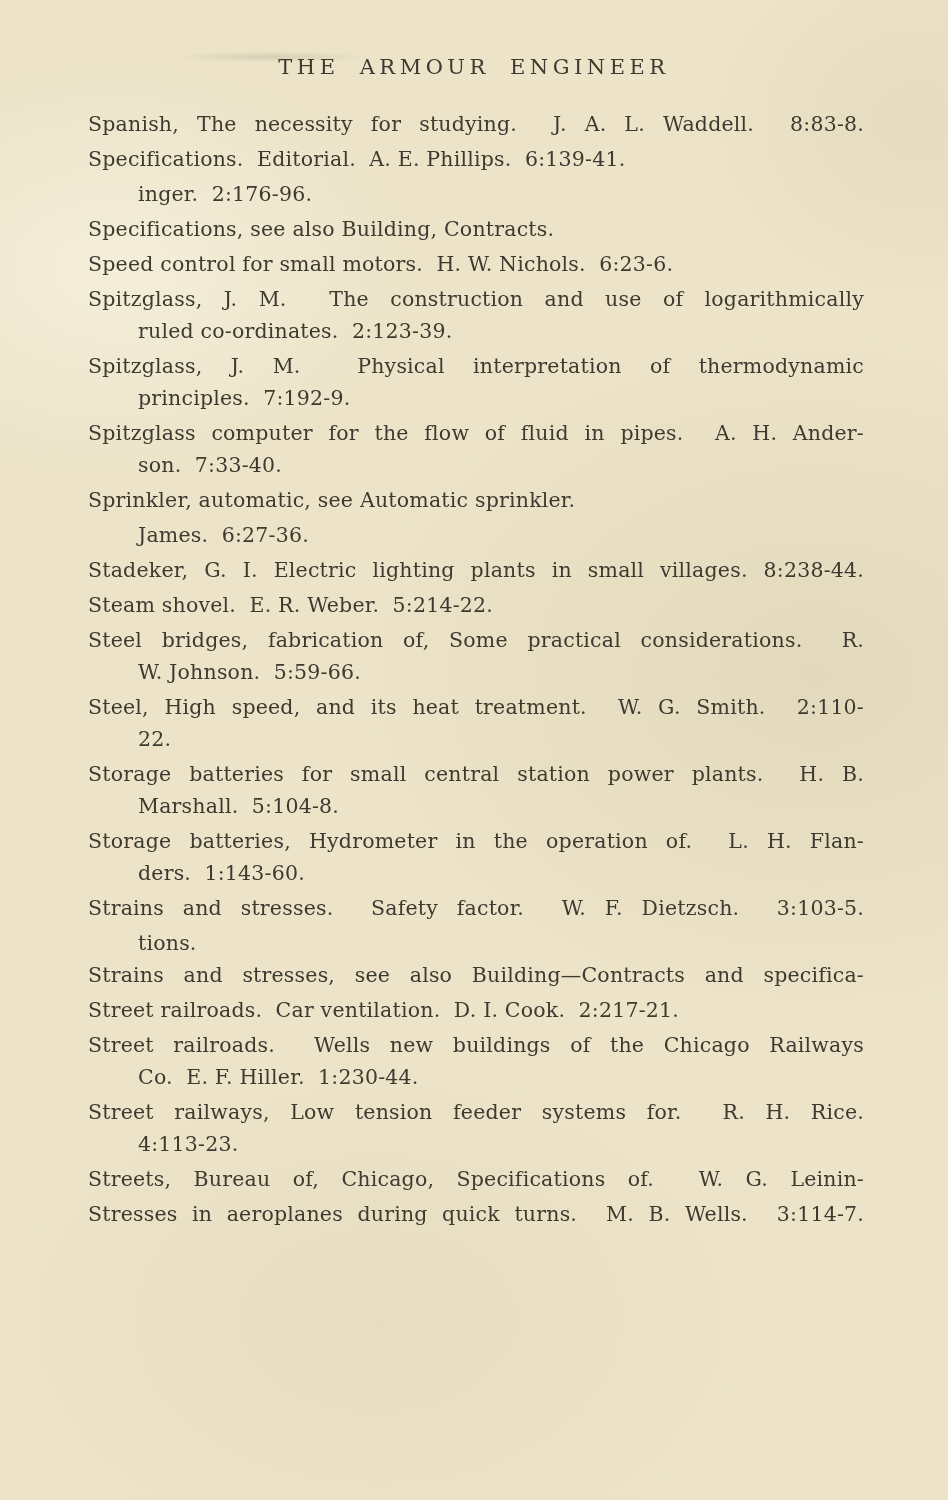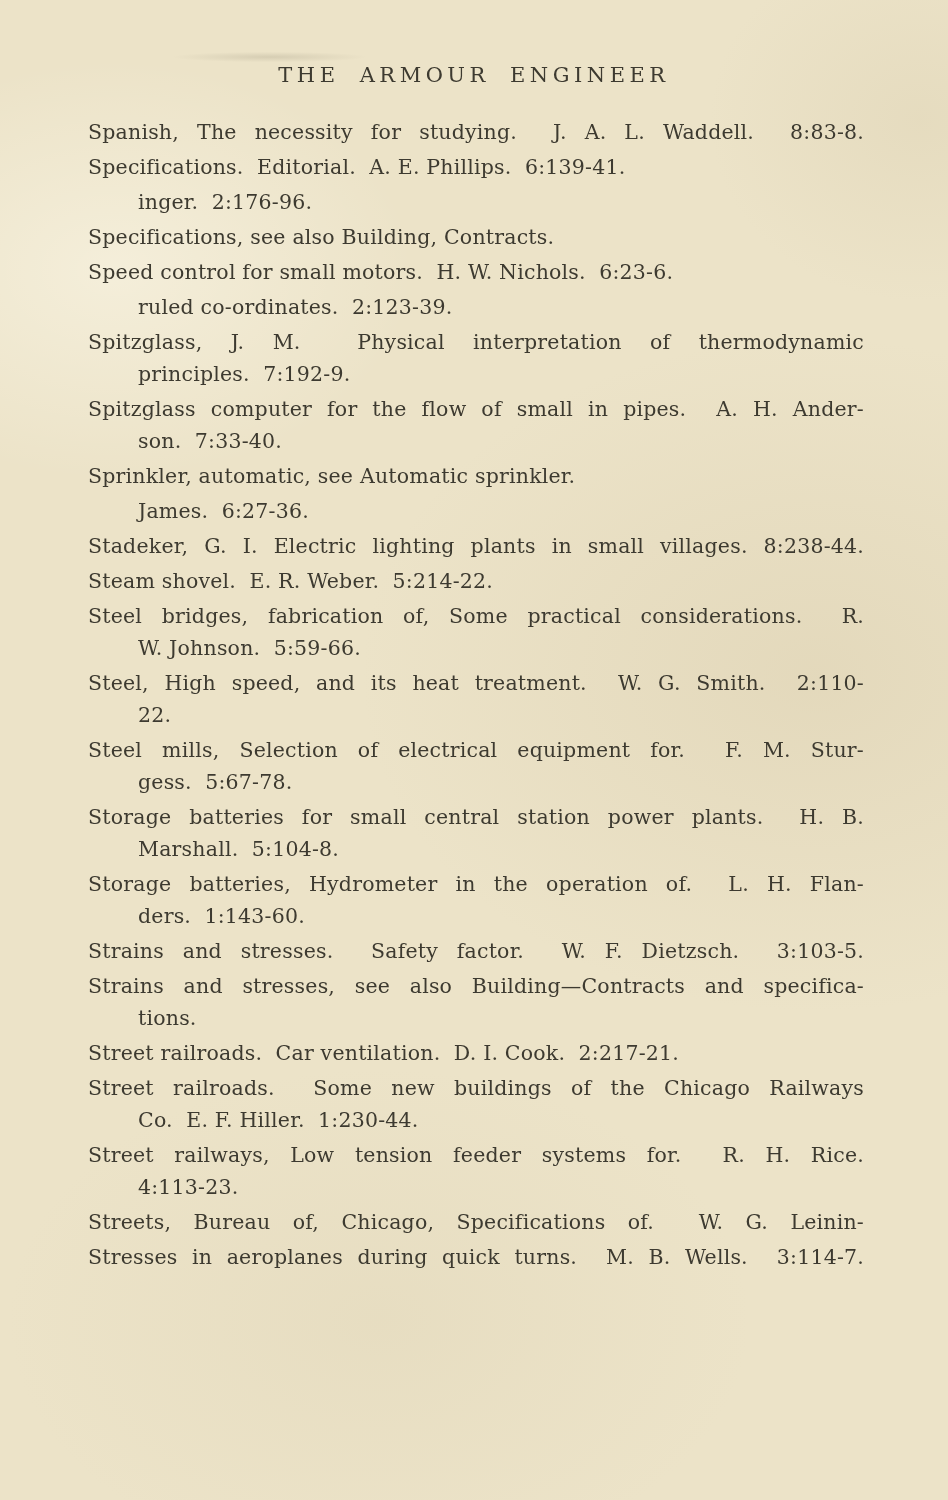--- a/index.html
+++ b/index.html
@@ -25,21 +25,21 @@
   .page {
     width: 948px;
     height: 1500px;
     position: relative;
   }
   .running-head {
     padding-top: 52px;
     text-align: center;
   }
   .journal-title {
-    margin: 8px;
+    margin: 0;
     font-size: 21px;
     font-weight: normal;
     line-height: 30px;
     letter-spacing: 4.5px;
     word-spacing: 9px;
     color: var(--ink);
   }
   .entries {
     margin: 26px 0 0 88px;
     width: 776px;
@@ -75,28 +75,29 @@
       <div class="entry">
         <div class="line cont">inger.  2:176-96.</div>
       </div>
       <div class="entry">
         <div class="line">Specifications, see also Building, Contracts.</div>
       </div>
       <div class="entry">
         <div class="line">Speed control for small motors.  H. W. Nichols.  6:23-6.</div>
       </div>
       <div class="entry">
+        <div class="line just">Spitzglass, J. M.  The construction and use of logarithmically</div>
         <div class="line cont">ruled co-ordinates.  2:123-39.</div>
       </div>
       <div class="entry">
         <div class="line just">Spitzglass, J. M.  Physical interpretation of thermodynamic</div>
         <div class="line cont">principles.  7:192-9.</div>
       </div>
       <div class="entry">
-        <div class="line just">Spitzglass computer for the flow of small in pipes.  A. H. Ander-</div>
+        <div class="line just">Spitzglass computer for the flow of fluid in pipes.  A. H. Ander-</div>
         <div class="line cont">son.  7:33-40.</div>
       </div>
       <div class="entry">
         <div class="line">Sprinkler, automatic, see Automatic sprinkler.</div>
       </div>
       <div class="entry">
         <div class="line cont">James.  6:27-36.</div>
       </div>
       <div class="entry">
         <div class="line just">Stadeker, G. I. Electric lighting plants in small villages. 8:238-44.</div>
@@ -106,43 +107,39 @@
       </div>
       <div class="entry">
         <div class="line just">Steel bridges, fabrication of, Some practical considerations.  R.</div>
         <div class="line cont">W. Johnson.  5:59-66.</div>
       </div>
       <div class="entry">
         <div class="line just">Steel, High speed, and its heat treatment.  W. G. Smith.  2:110-</div>
         <div class="line cont">22.</div>
       </div>
       <div class="entry">
-        <div class="line just">Steel mills, Selection of electrical equipment for.  F. M. Stur-</div>
-        <div class="line cont">gess.  5:67-78.</div>
-      </div>
-      <div class="entry">
         <div class="line just">Storage batteries for small central station power plants.  H. B.</div>
         <div class="line cont">Marshall.  5:104-8.</div>
       </div>
       <div class="entry">
         <div class="line just">Storage batteries, Hydrometer in the operation of.  L. H. Flan-</div>
         <div class="line cont">ders.  1:143-60.</div>
       </div>
       <div class="entry">
         <div class="line just">Strains and stresses.  Safety factor.  W. F. Dietzsch.  3:103-5.</div>
       </div>
       <div class="entry">
+        <div class="line cont">tions.</div>
         <div class="line just">Strains and stresses, see also Building—Contracts and specifica-</div>
-        <div class="line cont">tions.</div>
       </div>
       <div class="entry">
         <div class="line">Street railroads.  Car ventilation.  D. I. Cook.  2:217-21.</div>
       </div>
       <div class="entry">
-        <div class="line just">Street railroads.  Some new buildings of the Chicago Railways</div>
+        <div class="line just">Street railroads.  Wells new buildings of the Chicago Railways</div>
         <div class="line cont">Co.  E. F. Hiller.  1:230-44.</div>
       </div>
       <div class="entry">
         <div class="line just">Street railways, Low tension feeder systems for.  R. H. Rice.</div>
         <div class="line cont">4:113-23.</div>
       </div>
       <div class="entry">
         <div class="line just">Streets, Bureau of, Chicago, Specifications of.  W. G. Leinin-</div>
       </div>
       <div class="entry">

